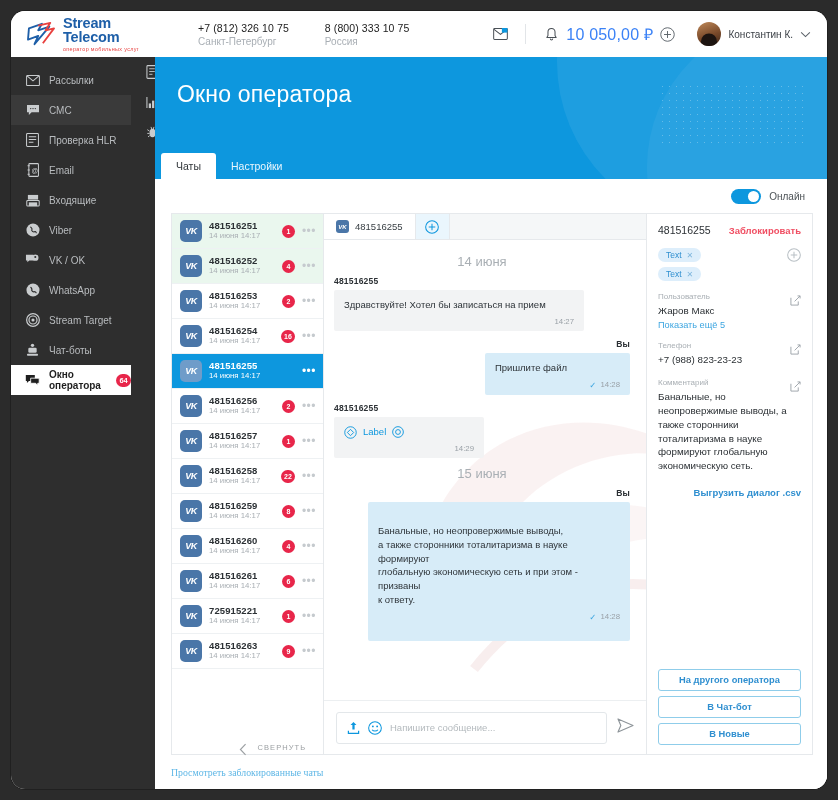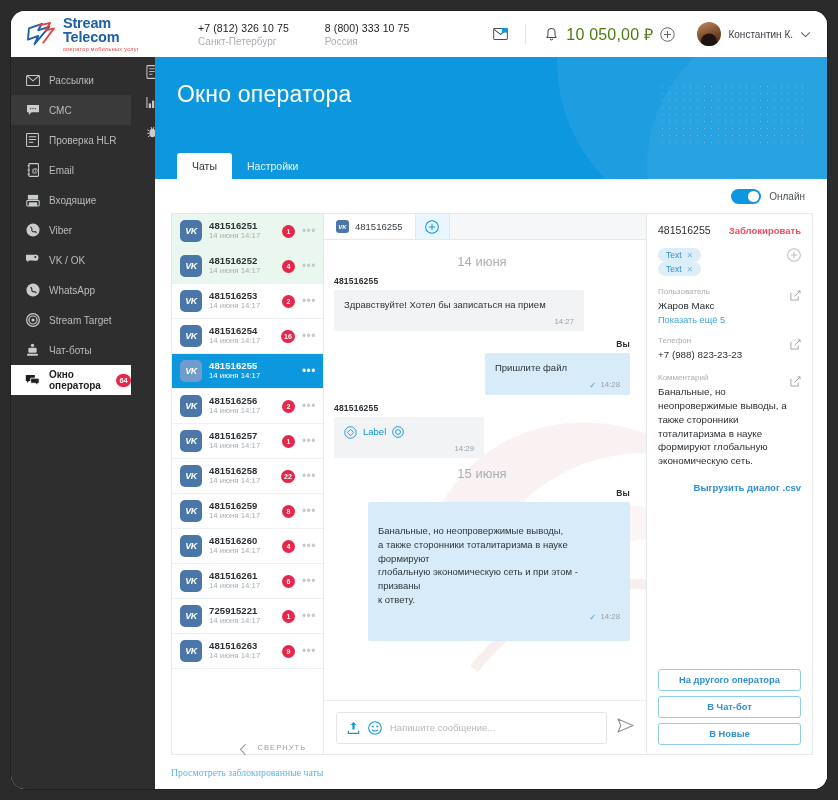--- a/index.html
+++ b/index.html
@@ -46,21 +46,21 @@
   .phone-city { font-size: 10px; color: #a8aeb4; margin-top: 2px; }
   .phone-block.second { margin-left: 36px; }
   .tb-spacer { flex: 1; }
   .tb-icon {
     width: 30px; height: 30px;
     display: flex; align-items: center; justify-content: center;
     color: #4a5056; position: relative;
   }
   .tb-divider { width: 1px; height: 20px; background: #e2e5e8; margin: 0 10px; }
   .balance {
-    font-size: 16px; color: #4d7c0f; letter-spacing: .2px;
+    font-size: 16px; color: #3b82f6; letter-spacing: .2px;
     display: flex; align-items: center; gap: 7px;
     margin-right: 22px;
     justify-content: flex-end;
   }
   .plus-circle { width: 15px; height: 15px; }
   .user-area {
     display: flex; align-items: center; gap: 7px;
     padding-right: 16px;
   }
   .avatar {
@@ -132,21 +132,21 @@
   .hero-dots {
     position: absolute; right: 18px; top: 26px; width: 150px; height: 64px;
     background-image: radial-gradient(rgba(255,255,255,.35) 0.8px, transparent 0.9px);
     background-size: 7px 7px;
     opacity: .8;
   }
   .hero-title {
     position: absolute; left: 22px; top: 24px;
     font-size: 23px; color: #fff; font-weight: normal; letter-spacing: .2px;
   }
-  .tabs { display: flex; align-items: flex-end; padding-left: 22px; position: relative; z-index: 2; }
+  .tabs { display: flex; align-items: flex-end; padding-left: 6px; position: relative; z-index: 2; }
   .tab {
     padding: 7px 15px 7px 15px; font-size: 10.5px;
     color: #eaf6fd; cursor: pointer; border-radius: 3px 3px 0 0;
     height: 26px; display: flex; align-items: center;
   }
   .tab.active { background: #fff; color: #2f3438; }
   .online-row {
     height: 34px; flex: 0 0 34px;
     display: flex; align-items: center; justify-content: flex-end;
     padding-right: 22px; gap: 8px; background: #fff;
@@ -261,21 +261,21 @@
     width: 166px; flex: 0 0 166px;
     border: 1px solid #e6e9ec; border-left: none;
     display: flex; flex-direction: column;
     padding: 10px 11px 9px 11px; background: #fff;
     position: relative; overflow: hidden;
   }
   .info-head { display: flex; align-items: center; justify-content: space-between; }
   .info-id { font-size: 10.5px; color: #2b3034; }
   .info-block-link { font-size: 9.5px; color: #f04f63; font-weight: bold; cursor: pointer; }
   .tags-row { margin-top: 12px; display: flex; align-items: flex-start; }
-  .tags { flex: 1; display: flex; flex-direction: column; align-items: flex-start; }
+  .tags { flex: 1; display: flex; flex-direction: column; gap: 5px; align-items: flex-start; }
   .tag {
     background: #ddeefb; color: #2f8fd0; font-size: 8.5px;
     border-radius: 10px; padding: 2px 8px; display: flex; align-items: center; gap: 5px;
   }
   .tag .x { color: #7fb6dd; cursor: pointer; font-size: 8px; }
   .tag-add { color: #b9c0c5; cursor: pointer; }
   .field { margin-top: 11px; position: relative; }
   .field-label { font-size: 8px; color: #a9afb4; }
   .field-value { font-size: 9.8px; color: #2b3034; margin-top: 3px; line-height: 1.42; }
   .field-edit { position: absolute; right: 0; top: 0; color: #9aa1a7; cursor: pointer; }

